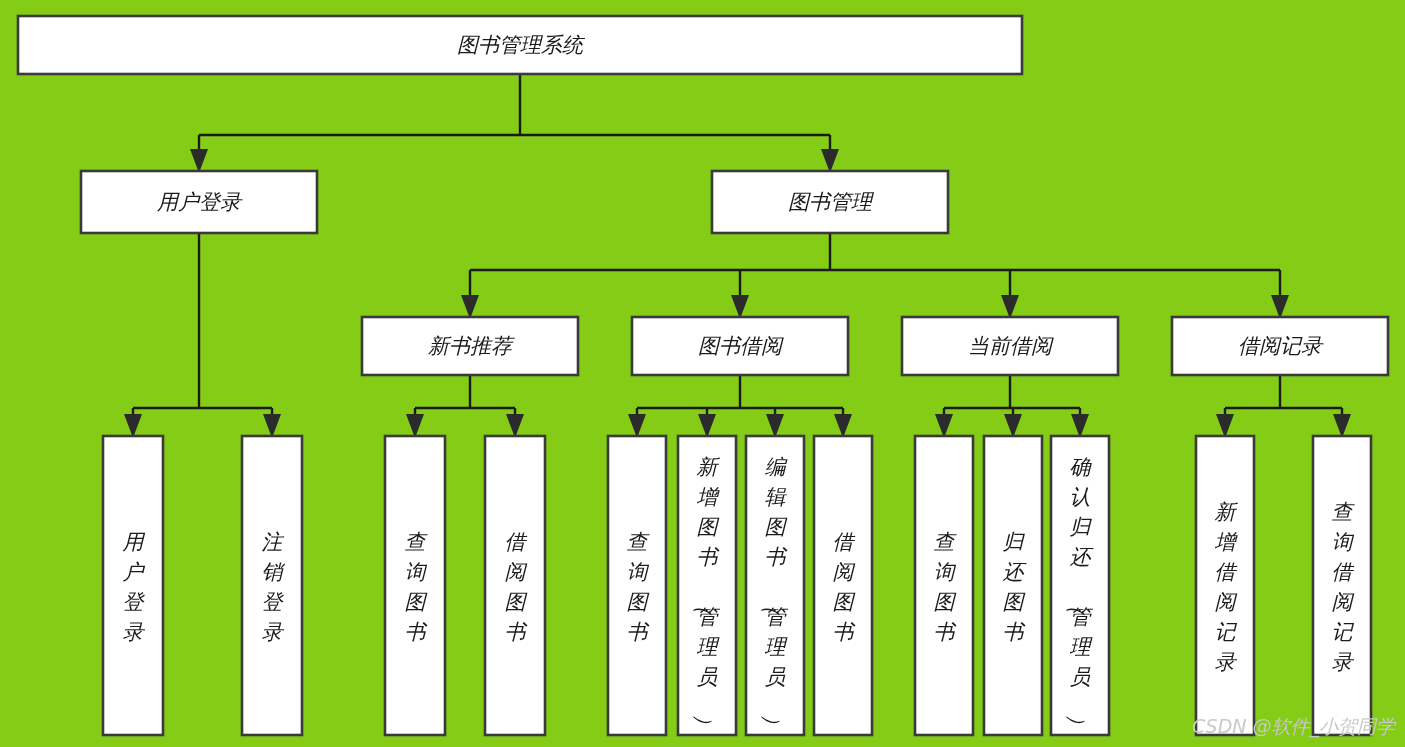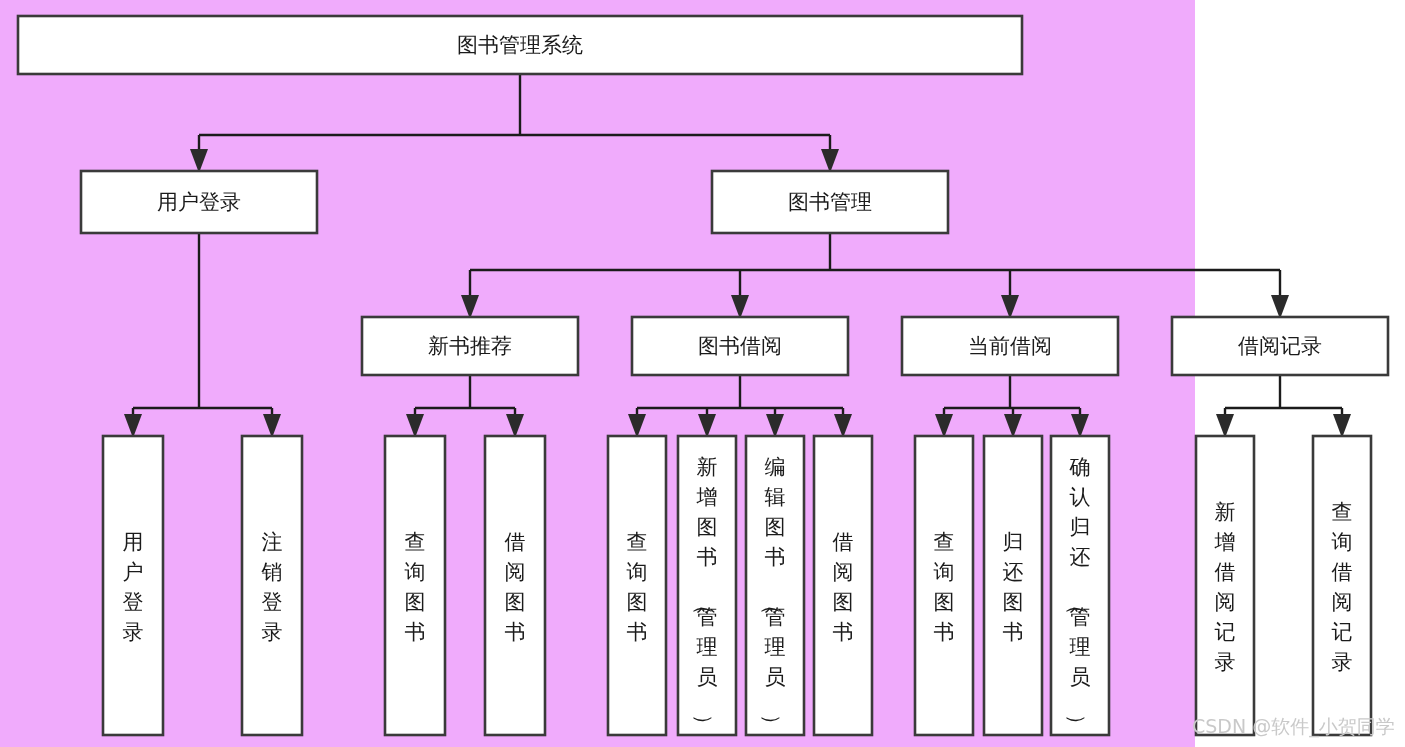--- a/index.html
+++ b/index.html
@@ -9,23 +9,24 @@
     background: #ffffff;
   }
   body {
     width: 1405px;
     height: 747px;
     font-family: "DejaVu Sans", "Liberation Sans", sans-serif;
     overflow: hidden;
   }
   #diagram-root {
     position: relative;
-    width: 1195px;
+    width: 1405px;
     height: 747px;
-    background: #f0abfc;
+    background: #84cc16;
+    font-style: italic;
   }
   svg.diagram-canvas {
     position: absolute;
     top: 0;
     left: 0;
     width: 1405px;
     height: 747px;
     display: block;
   }
   .node-box {

